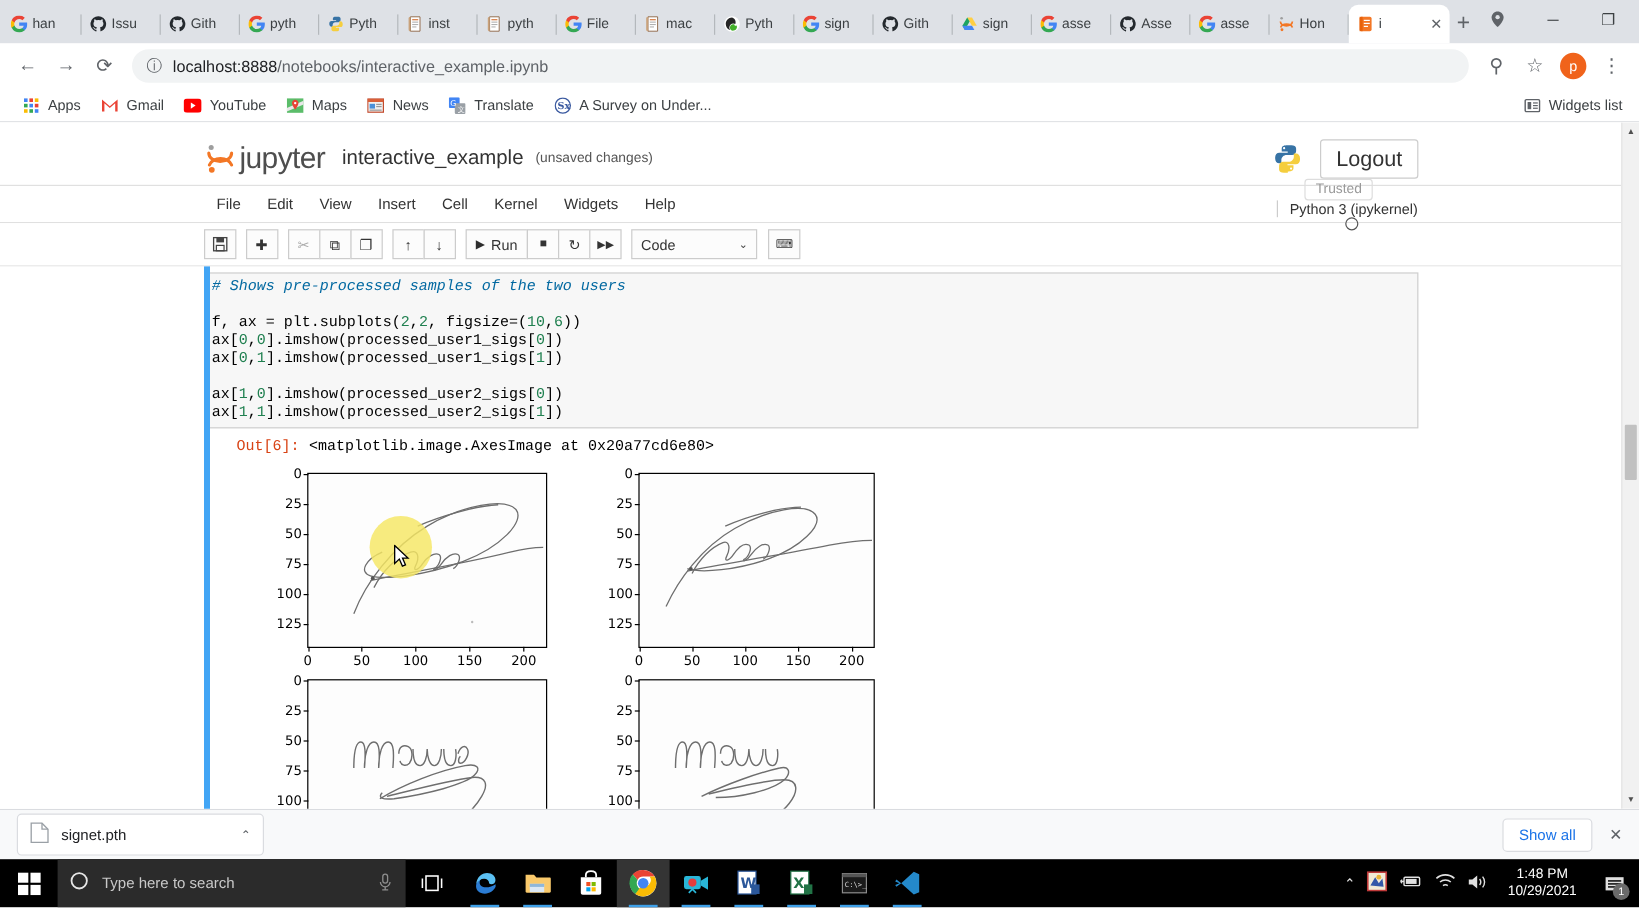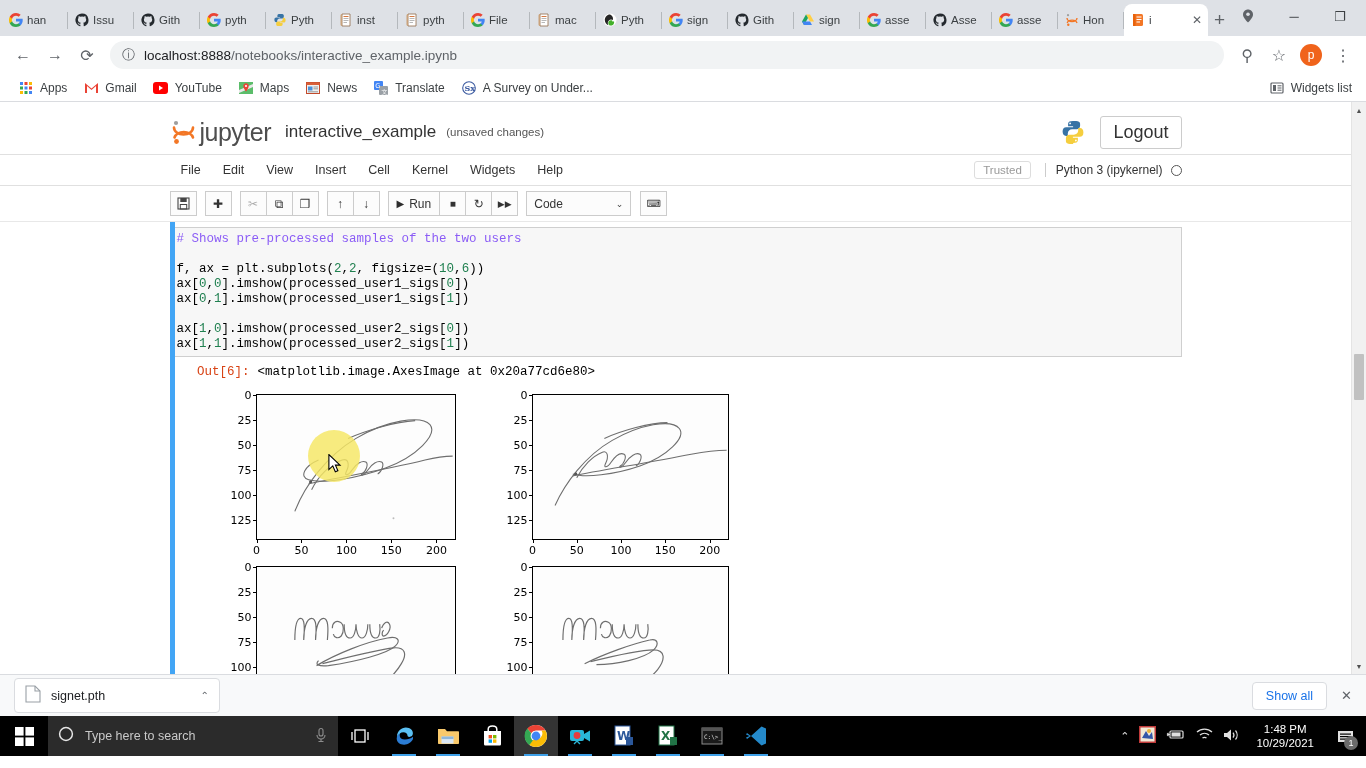--- a/index.html
+++ b/index.html
@@ -47,42 +47,42 @@
   .logoword{font-size:25px;color:#4e4e4e;font-weight:400;letter-spacing:-.5px;}
   .nbname{font-size:17px;color:#333;margin-left:14px;}
   .unsaved{font-size:11.5px;color:#555;margin-left:10px;}
   .jhead-right{margin-left:auto;display:flex;align-items:center;gap:14px;}
   .pylogo{width:26px;height:26px;}
   .btn-logout{border:1px solid #ccc;border-radius:3px;background:#fff;font-size:18px;color:#333;padding:5px 12px;}
 
   .menubar{border-top:1px solid #e0e0e0;border-bottom:1px solid #e0e0e0;background:#fff;}
   .menubar-inner{max-width:1040px;margin:0 auto;padding:0 14px;display:flex;align-items:center;height:30px;}
   .menuitem{font-size:12.5px;color:#333;padding:5px 11px;}
-  .menuright{margin-left:auto;display:flex;align-items:center;gap:0px;font-size:12px;color:#333;}
+  .menuright{margin-left:auto;display:flex;align-items:center;gap:0px;font-size:12px;color:#333;flex-direction:column;}
   .trusted{border:1px solid #ddd;border-radius:3px;color:#999;font-size:11.5px;padding:2px 8px;margin-right:14px;}
   .kname{border-left:1px solid #ccc;padding-left:10px;}
   .kcircle{width:11px;height:11px;border:1.5px solid #555;border-radius:50%;margin-left:8px;display:inline-block;}
 
   .tbar{border-bottom:1px solid #e8e8e8;background:#fff;}
   .tbar-inner{max-width:1040px;margin:0 auto;padding:5px 14px;display:flex;align-items:center;gap:0;}
   .tgrp{display:flex;margin-right:9px;}
   .tbtn{min-width:27px;height:25px;border:1px solid #ccc;background:#fcfcfc;display:flex;align-items:center;justify-content:center;font-size:12px;color:#333;margin-right:-1px;padding:0 4px;}
   .tbtn.run{padding:0 8px;gap:5px;}
   .tsel{height:25px;border:1px solid #ccc;background:#fcfcfc;width:105px;display:flex;align-items:center;padding:0 7px;font-size:12px;color:#333;margin-right:9px;}
   .tsel .chev{margin-left:auto;font-size:9px;color:#444;}
 
   
   .nbbody{max-width:1040px;margin:0 auto;padding:0 14px;position:relative;}
   .cell{display:flex;padding:5px 0 5px 0;position:relative;}
   .cell.selected:before{content:"";position:absolute;left:0px;top:0;bottom:-318px;width:5px;background:#42a5f5;}
   .prompt{width:88px;flex:none;text-align:right;padding-right:8px;font-family:"Liberation Mono",monospace;font-size:12.5px;color:#303f9f;padding-top:3px;}
   .prompt.out{color:#d84315;}
   .inputarea{flex:1;border:1px solid #cfcfcf;background:#f7f7f7;padding:4px 6px;}
   pre.code{font-family:"Liberation Mono",monospace;font-size:12.5px;line-height:15px;color:#000;white-space:pre;}
-  .cmt{color:#8b5cf6;}
+  .cmt{color:#0369a1;font-style:italic;}
   .num{color:#208050;}
   .outtext{font-family:"Liberation Mono",monospace;font-size:12.5px;color:#000;padding-top:3px;}
 
   
   .figwrap{padding:10px 0 0 86px;}
   .figrow{display:flex;gap:76px;}
   .subplot{position:relative;}
   .axbox{border:1px solid #000;background:#fdfdfd;position:relative;}
   .ylab{position:absolute;right:100%;margin-right:5px;font-family:"DejaVu Sans",sans-serif;font-size:11px;color:#000;transform:translateY(-50%);white-space:nowrap;}
   .xlab{position:absolute;top:100%;margin-top:5px;font-family:"DejaVu Sans",sans-serif;font-size:11px;color:#000;transform:translateX(-50%);}

